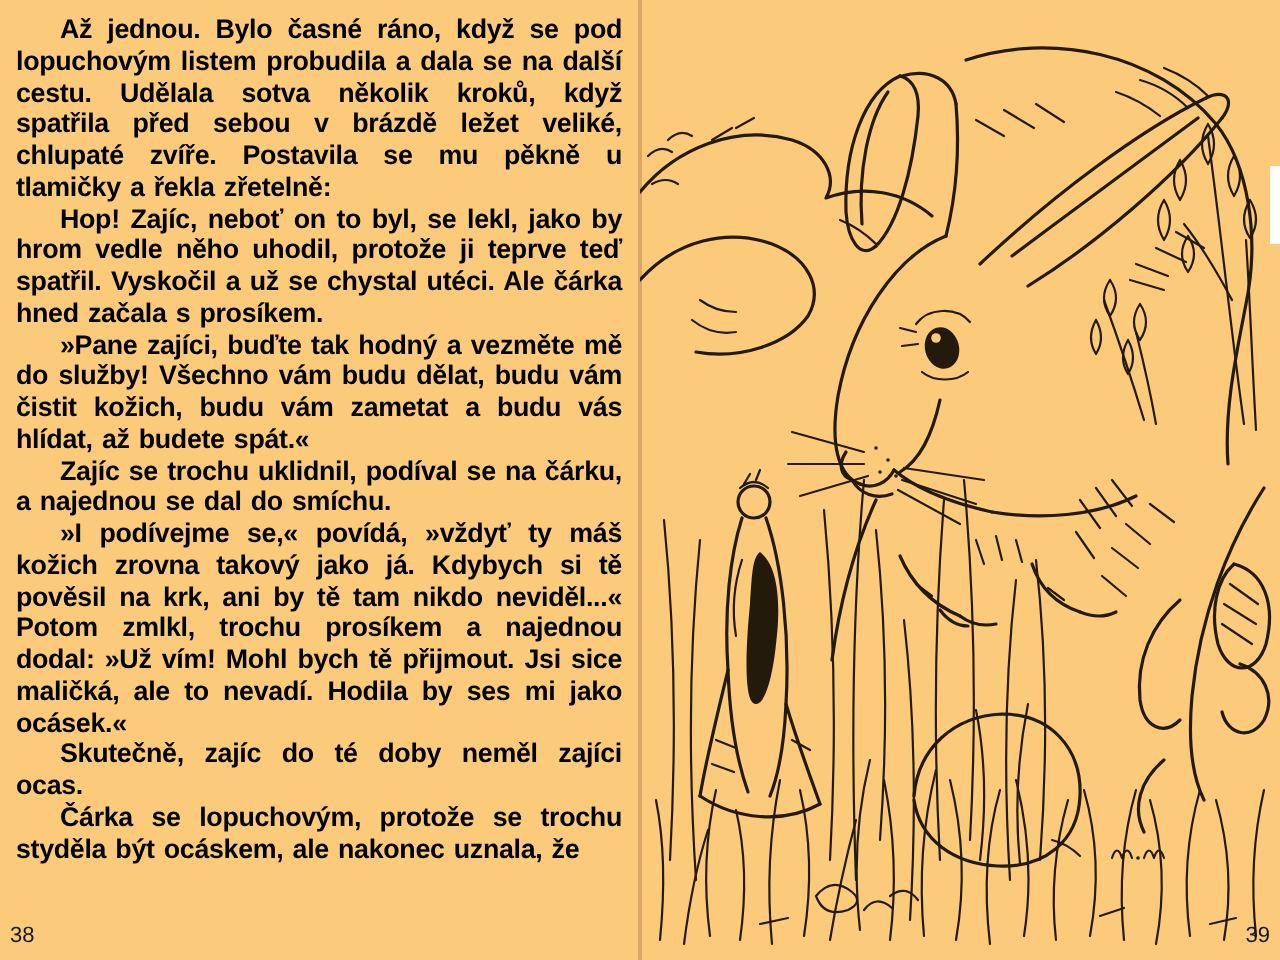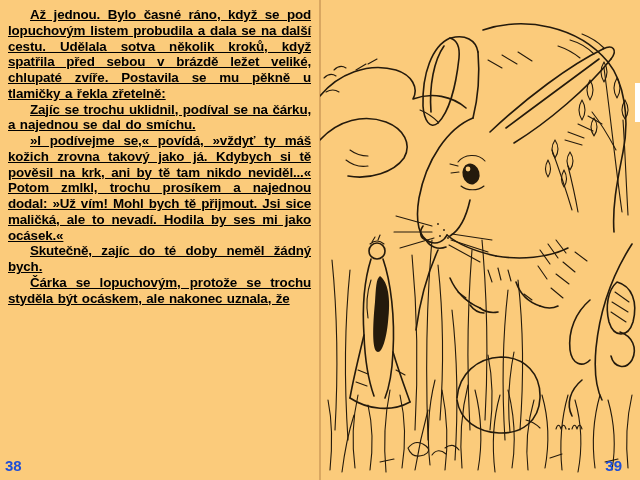--- a/index.html
+++ b/index.html
@@ -7,49 +7,51 @@
     width:640px;height:480px;overflow:hidden;position:relative;
     background:#FBCB7B;
     font-family:"Liberation Sans", sans-serif;
   }
   .stage{position:absolute;left:0;top:0;width:640px;height:480px;}
   .text-col{
     position:absolute;left:8px;top:7px;width:303px;
     color:#000;font-weight:700;font-size:13.4px;line-height:15.75px;
     text-align:justify;letter-spacing:-0.15px;
   }
-  .text-col p{margin:0;text-indent:22px;word-spacing:1px;text-decoration:underline;}
+  .text-col p{margin:0;text-indent:22px;word-spacing:1px;}
   .pageno{
-    position:absolute;bottom:6px;font-size:15px;font-weight:700;color:#1d4ed8;
+    position:absolute;bottom:6px;font-size:11px;font-weight:400;color:#0f172a;
   }
   .pageno.left{left:5px;}
-  .pageno.right{right:18px;margin-left:32px;}
+  .pageno.right{right:5px;margin-left:32px;}
   .gutter{
     position:absolute;left:319px;top:0;width:2px;height:480px;
     background:#D9A761;
   }
   .notch{
     position:absolute;left:635px;top:83px;width:5px;height:39px;background:#FFFFFF;
   }
   svg.illus{position:absolute;left:320px;top:0;width:320px;height:480px;}
   svg .ink{stroke:#241a0c;fill:none;stroke-linecap:round;stroke-linejoin:round;}
   svg .w16{stroke-width:1.6;}
   svg .w11{stroke-width:1.1;}
   svg .fillink{fill:#241a0c;stroke:none;}
 </style>
 </head>
 <body>
 
 <div class="stage">
 
   <div class="text-col">
     <p>Až jednou. Bylo časné ráno, když se pod lopuchovým listem probudila a dala se na další cestu. Udělala sotva několik kroků, když spatřila před sebou v brázdě ležet veliké, chlupaté zvíře. Postavila se mu pěkně u tlamičky a řekla zřetelně:</p>
+    <p>Hop! Zajíc, neboť on to byl, se lekl, jako by hrom vedle něho uhodil, protože ji teprve teď spatřil. Vyskočil a už se chystal utéci. Ale čárka hned začala s prosíkem.</p>
+    <p>»Pane zajíci, buďte tak hodný a vezměte mě do služby! Všechno vám budu dělat, budu vám čistit kožich, budu vám zametat a budu vás hlídat, až budete spát.«</p>
     <p>Zajíc se trochu uklidnil, podíval se na čárku, a najednou se dal do smíchu.</p>
     <p>»I podívejme se,« povídá, »vždyť ty máš kožich zrovna takový jako já. Kdybych si tě pověsil na krk, ani by tě tam nikdo neviděl...« Potom zmlkl, trochu prosíkem a najednou dodal: »Už vím! Mohl bych tě přijmout. Jsi sice maličká, ale to nevadí. Hodila by ses mi jako ocásek.«</p>
-    <p>Skutečně, zajíc do té doby neměl žádný bych.</p>
+    <p>Skutečně, zajíc do té doby neměl zajíci ocas.</p>
     <p>Čárka se lopuchovým, protože se trochu styděla být ocáskem, ale nakonec uznala, že</p>
   </div>
 
   <div class="gutter"></div>
 
   <svg class="illus" viewBox="0 0 320 480">
 
     <g class="ink w16">
       <path d="M 0 96 C 18 74, 48 62, 76 70 C 92 75, 99 88, 93 99 C 112 92, 132 96, 146 108"></path>
       <path d="M 0 140 C 18 120, 44 114, 66 122 C 84 129, 92 144, 84 158 C 74 172, 50 180, 28 176"></path>

